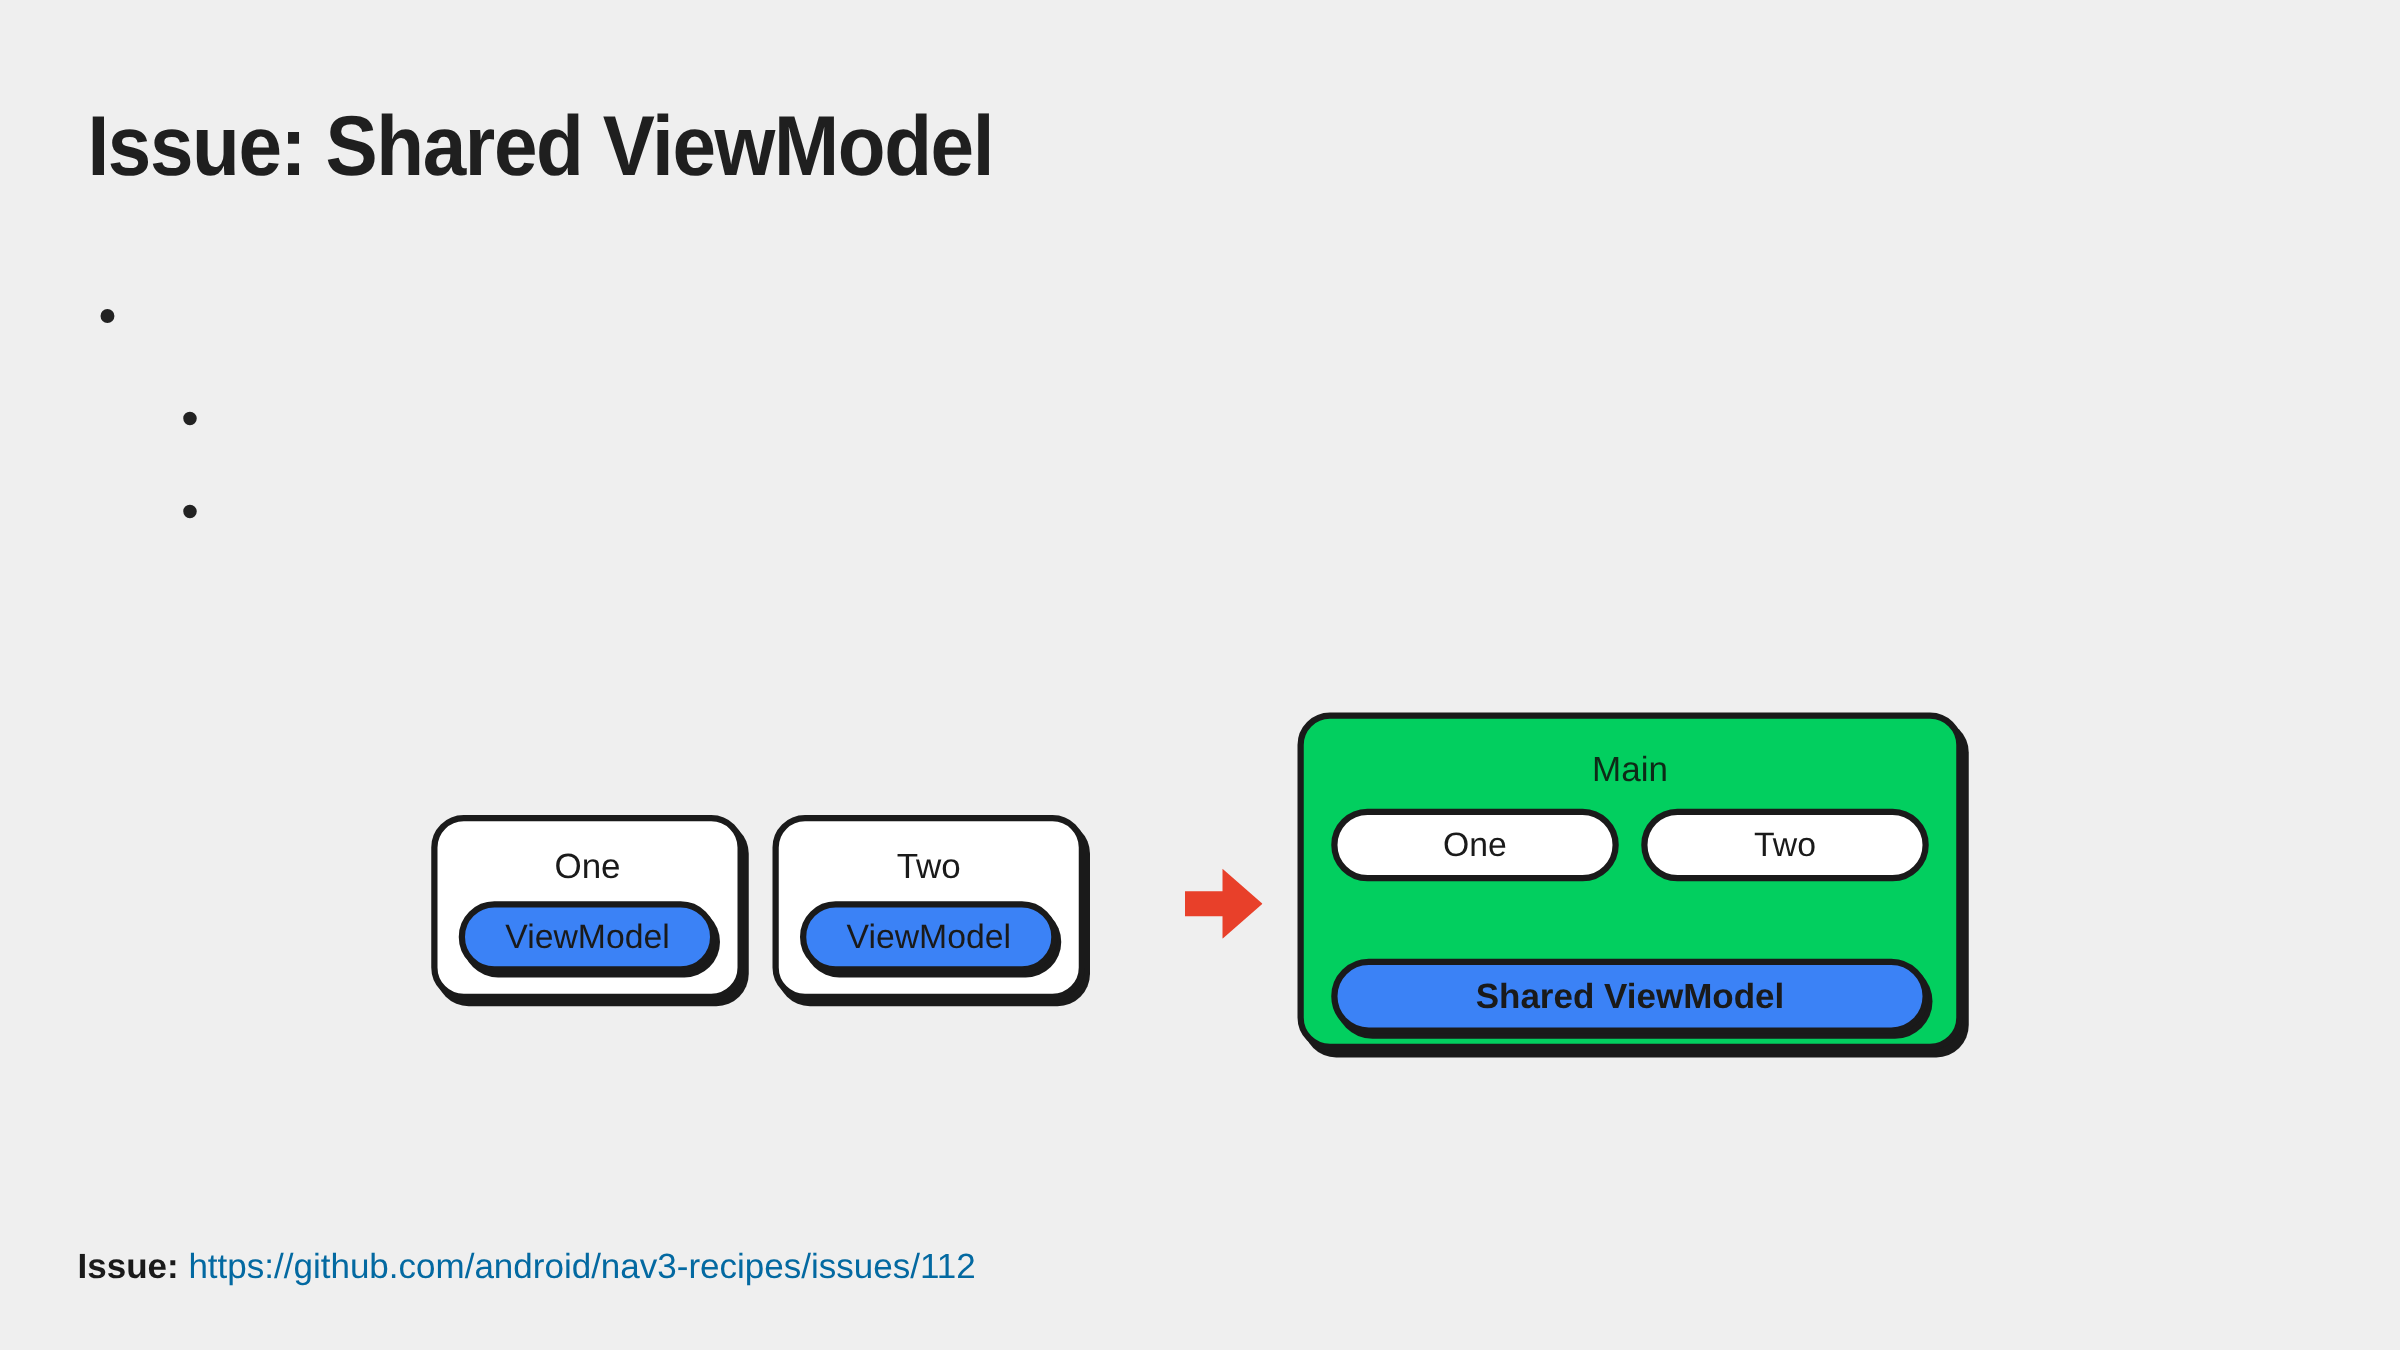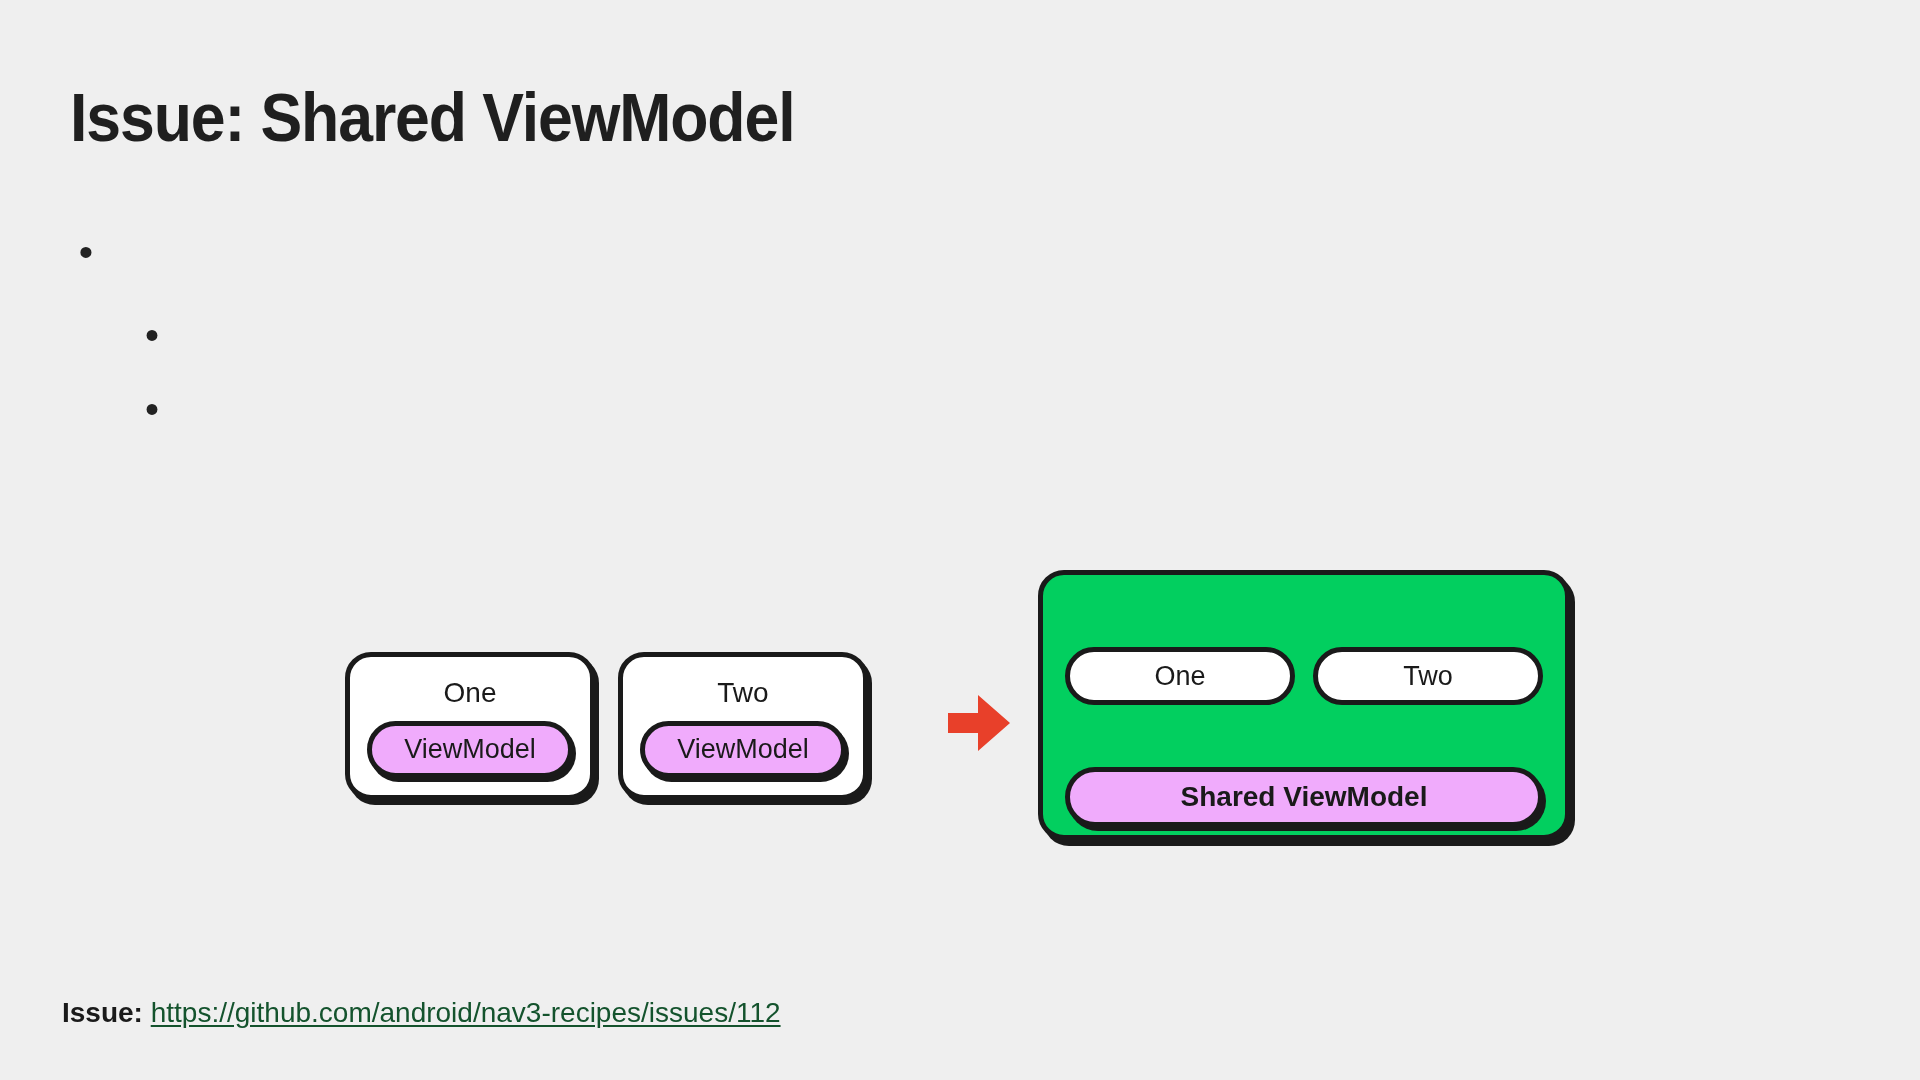--- a/index.html
+++ b/index.html
@@ -97,21 +97,21 @@
     border: 5px solid #1a1a1a;
     border-radius: 999px;
     display: flex;
     align-items: center;
     justify-content: center;
     font-size: 27px;
     color: #1a1a1a;
     line-height: 1;
   }
 
-  .pill-yellow { background: #f0abfc; box-shadow: 3px 4px 0 #1a1a1a; }
+  .pill-yellow { background: #3b82f6; box-shadow: 3px 4px 0 #1a1a1a; }
   .pill-white  { background: #ffffff; }
 
   #box-one { left: 345px; top: 92px; width: 250px; height: 148px; }
   #box-two { left: 618px; top: 92px; width: 250px; height: 148px; }
 
   .inner-vm {
     width: 206px;
     height: 57px;
     margin-top: 14px;
   }
@@ -174,23 +174,22 @@
   #footer {
     position: absolute;
     left: 62px;
     top: 997px;
     font-size: 28px;
     color: #1a1a1a;
     white-space: nowrap;
   }
   #footer-label { font-weight: 700; }
   #footer-url {
-    text-decoration: underline;
     text-underline-offset: 3px;
-    color: #14532d;
+    color: #0369a1;
   }
 </style>
 </head>
 <body>
 
 <div id="slide">
 
   <div id="title">Issue: Shared ViewModel</div>
 
   <div id="bullets">
@@ -219,20 +218,21 @@
     <div class="screen-box" id="box-two">
       <div class="screen-title">Two</div>
       <div class="pill pill-yellow inner-vm">ViewModel</div>
     </div>
 
     <svg id="arrow" viewBox="0 0 62 56">
       <polygon points="0,18 30,18 30,0 62,28 30,56 30,38 0,38" fill="#e8402a"></polygon>
     </svg>
 
     <div id="box-main">
+      <div id="main-title">Main</div>
 
       <div id="main-row">
         <div class="pill pill-white">One</div>
         <div class="pill pill-white">Two</div>
       </div>
 
       <div class="pill pill-yellow" id="shared-vm">Shared ViewModel</div>
     </div>
 
   </div>

